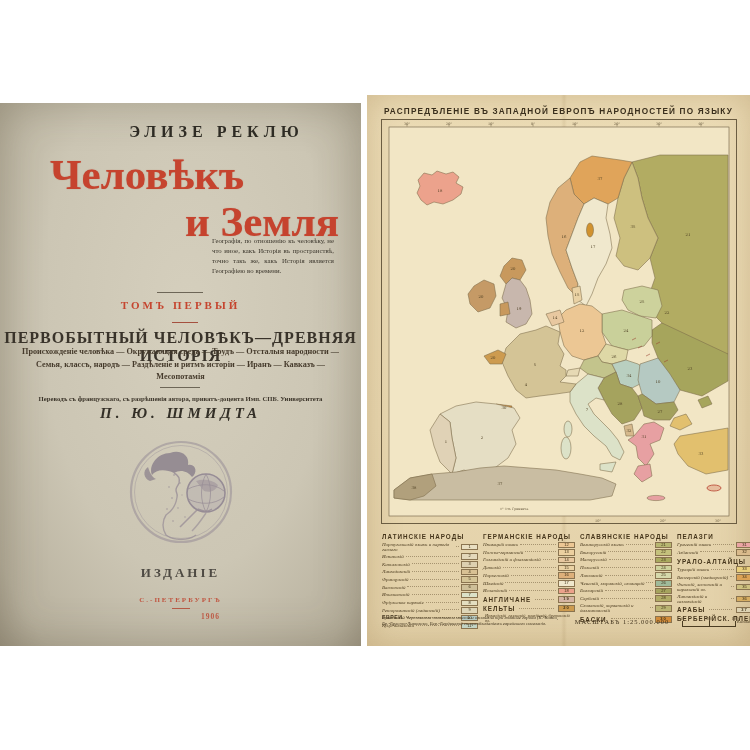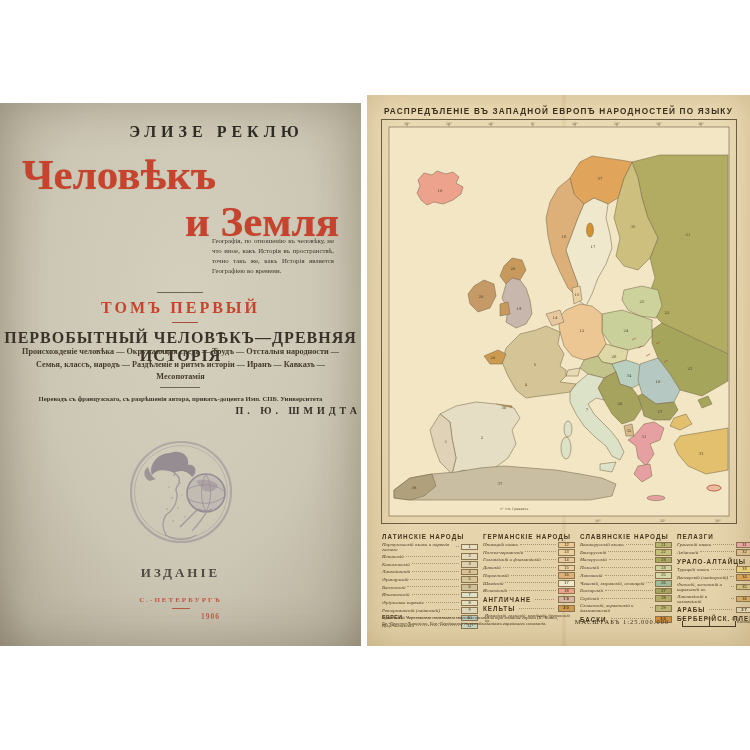--- a/index.html
+++ b/index.html
@@ -6,39 +6,39 @@
     font-family:"Liberation Serif","DejaVu Serif",serif;}
   .photo{position:relative;width:750px;height:750px;background:#ffffff;}
 
   
   .page-left{position:absolute;left:0;top:103px;width:361px;height:543px;
     background:radial-gradient(ellipse at 52% 38%, #d5cfbd 0%, #ccc6b4 55%, #b8b19e 88%, #a79f8c 100%);
     box-shadow:inset 0 0 46px rgba(70,58,35,.30);}
   .page-left *{position:absolute;}
   .author{top:20px;left:0;width:100%;text-align:center;font-size:16px;letter-spacing:5px;
     color:#2e2b24;font-weight:600;margin-left:36px;}
-  .title1{top:47px;left:22px;font-size:43px;font-weight:800;color:#c6432e;
+  .title1{top:47px;left:50px;font-size:43px;font-weight:800;color:#c6432e;
     text-shadow:0 0 1px rgba(150,40,20,.4);}
   .title2{top:94px;right:22px;font-size:43px;font-weight:800;color:#c6432e;
     text-shadow:0 0 1px rgba(150,40,20,.4);}
   .epigraph{top:133px;left:212px;width:122px;font-size:6.8px;line-height:1.45;color:#3a352b;
     text-align:justify;}
   .rule{border-top:1px solid #6d665а;border-top:1px solid #6d6657;height:0;}
   .r1{top:189px;left:157px;width:46px;}
-  .volume{top:196px;left:0;width:100%;text-align:center;font-size:16px;font-weight:700;
+  .volume{top:196px;left:0;width:100%;text-align:center;font-size:11px;font-weight:700;
     letter-spacing:3px;color:#c5452f;}
   .r2{top:219px;left:172px;width:26px;border-color:#a5503f;}
   .subtitle{top:226px;left:0;width:100%;text-align:center;font-size:16px;font-weight:700;
     letter-spacing:1px;color:#39332a;}
   .contents{top:243px;left:18px;width:325px;text-align:center;font-size:8.2px;font-weight:700;
     line-height:1.55;color:#463b2c;}
   .r3{top:284px;left:160px;width:40px;}
   .transnote{top:292px;left:0;width:100%;text-align:center;font-size:6.7px;font-weight:700;color:#3d362b;}
-  .translator{top:302px;left:0;width:100%;text-align:right;font-size:10px;font-weight:600;
-    letter-spacing:4px;color:#332f27;}
+  .translator{top:302px;left:0;width:100%;text-align:center;font-size:15px;font-weight:600;
+    letter-spacing:4px;color:#332f27;font-style:italic;}
   .emblem{top:332px;left:122px;width:118px;height:118px;}
   .izdanie{top:462px;left:0;width:100%;text-align:center;font-size:13px;font-weight:700;
     letter-spacing:3px;color:#4e4a43;}
   .publisher{top:474px;left:0;width:100%;text-align:center;font-size:13.5px;font-weight:700;
     letter-spacing:2px;color:#c24d36;}
   .city{top:493px;left:0;width:100%;text-align:center;font-size:7px;font-weight:700;
     letter-spacing:2px;color:#c05540;}
   .r4{top:505px;left:172px;width:18px;border-color:#b55a45;}
   .year{top:509px;left:0;width:100%;text-align:center;font-size:7.5px;font-weight:700;
     letter-spacing:1px;color:#bd5a46;margin-left:30px;}

